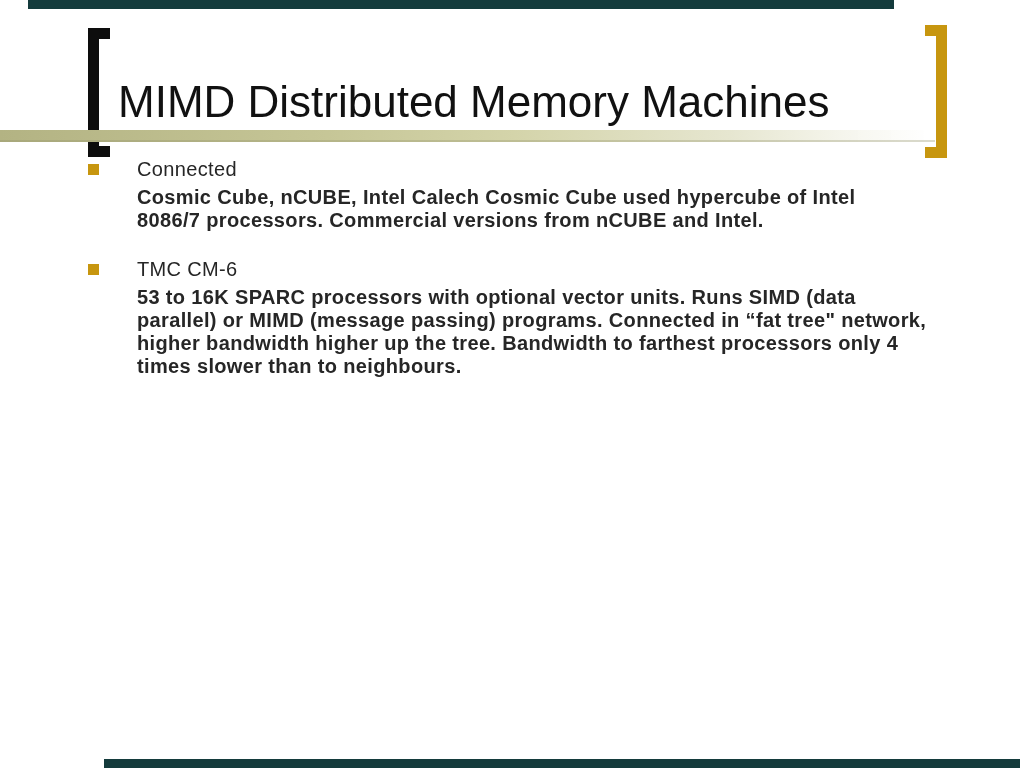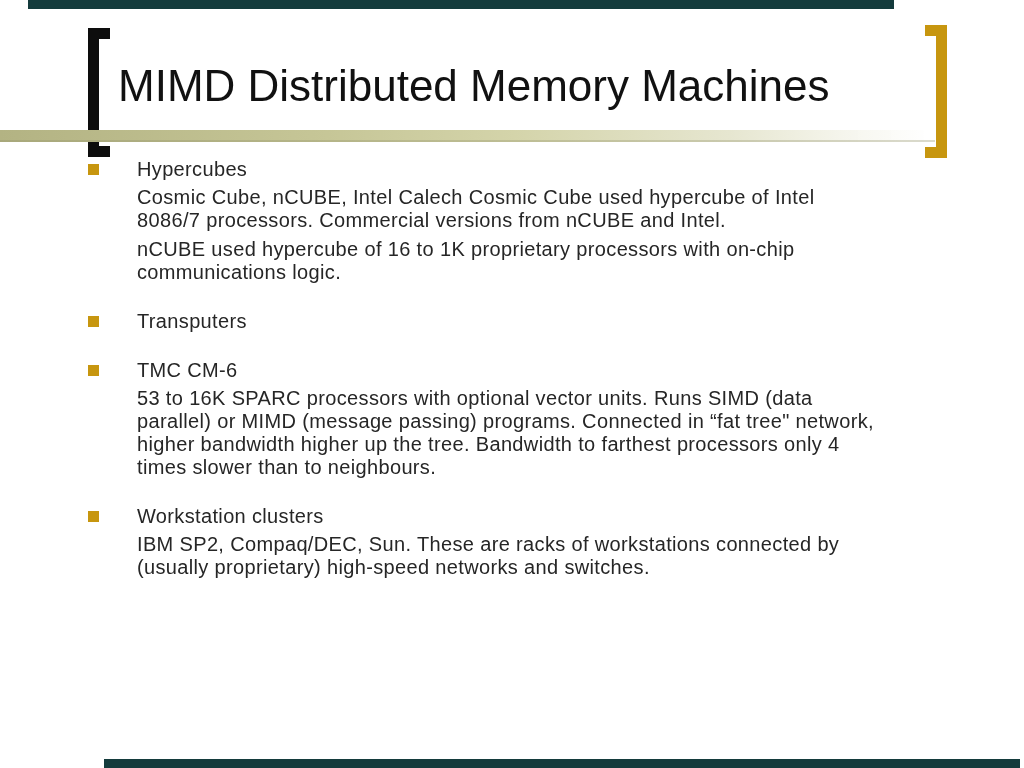--- a/index.html
+++ b/index.html
@@ -26,21 +26,21 @@
   }
   #right-bracket {
     left: 925px; top: 25px; width: 22px; height: 133px;
     border-right: 11px solid #c7960f;
     border-top: 11px solid #c7960f;
     border-bottom: 11px solid #c7960f;
   }
 
   #slide-title {
     position: absolute;
-    left: 118px; top: 64px;
+    left: 118px; top: 80px;
     font-size: 44px;
     line-height: 44px;
     color: #111111;
     white-space: nowrap;
     letter-spacing: 0px;
   }
 
   #title-rule {
     position: absolute;
     left: 0; top: 130px; width: 935px; height: 12px;
@@ -69,55 +69,47 @@
     color: #262626;
     margin-bottom: 5px;
   }
   .para {
     font-size: 20px;
     line-height: 23px;
     letter-spacing: 0.35px;
     color: #262626;
     white-space: pre-line;
     margin-bottom: 6px;
+    font-weight: bold;
   }
   .para:last-child { margin-bottom: 0; }
 </style>
 </head>
 <body>
 
 <div id="top-bar" class="edge-bar"></div>
 <div id="bottom-bar" class="edge-bar"></div>
 
 <div id="left-bracket" class="bracket"></div>
 <div id="right-bracket" class="bracket"></div>
 
 <div id="slide-title">MIMD Distributed Memory Machines</div>
 <div id="title-rule"></div>
 
 <div id="slide-content">
     <div class="section">
       <span class="bullet"></span>
-      <div class="heading">Hypercubes</div>
+      <div class="heading">Connected</div>
       <div class="para">Cosmic Cube, nCUBE, Intel Calech Cosmic Cube used hypercube of Intel
 8086/7 processors. Commercial versions from nCUBE and Intel.</div>
-      <div class="para">nCUBE used hypercube of 16 to 1K proprietary processors with on-chip
-communications logic.</div>
     </div>
     <div class="section">
       <span class="bullet"></span>
-      <div class="heading">Transputers</div>
     </div>
     <div class="section">
       <span class="bullet"></span>
       <div class="heading">TMC CM-6</div>
       <div class="para">53 to 16K SPARC processors with optional vector units. Runs SIMD (data
 parallel) or MIMD (message passing) programs. Connected in “fat tree" network,
 higher bandwidth higher up the tree. Bandwidth to farthest processors only 4
 times slower than to neighbours.</div>
     </div>
-    <div class="section">
-      <span class="bullet"></span>
-      <div class="heading">Workstation clusters</div>
-      <div class="para">IBM SP2, Compaq/DEC, Sun. These are racks of workstations connected by
-(usually proprietary) high-speed networks and switches.</div>
-    </div>
   </div>
 
 </body></html>

